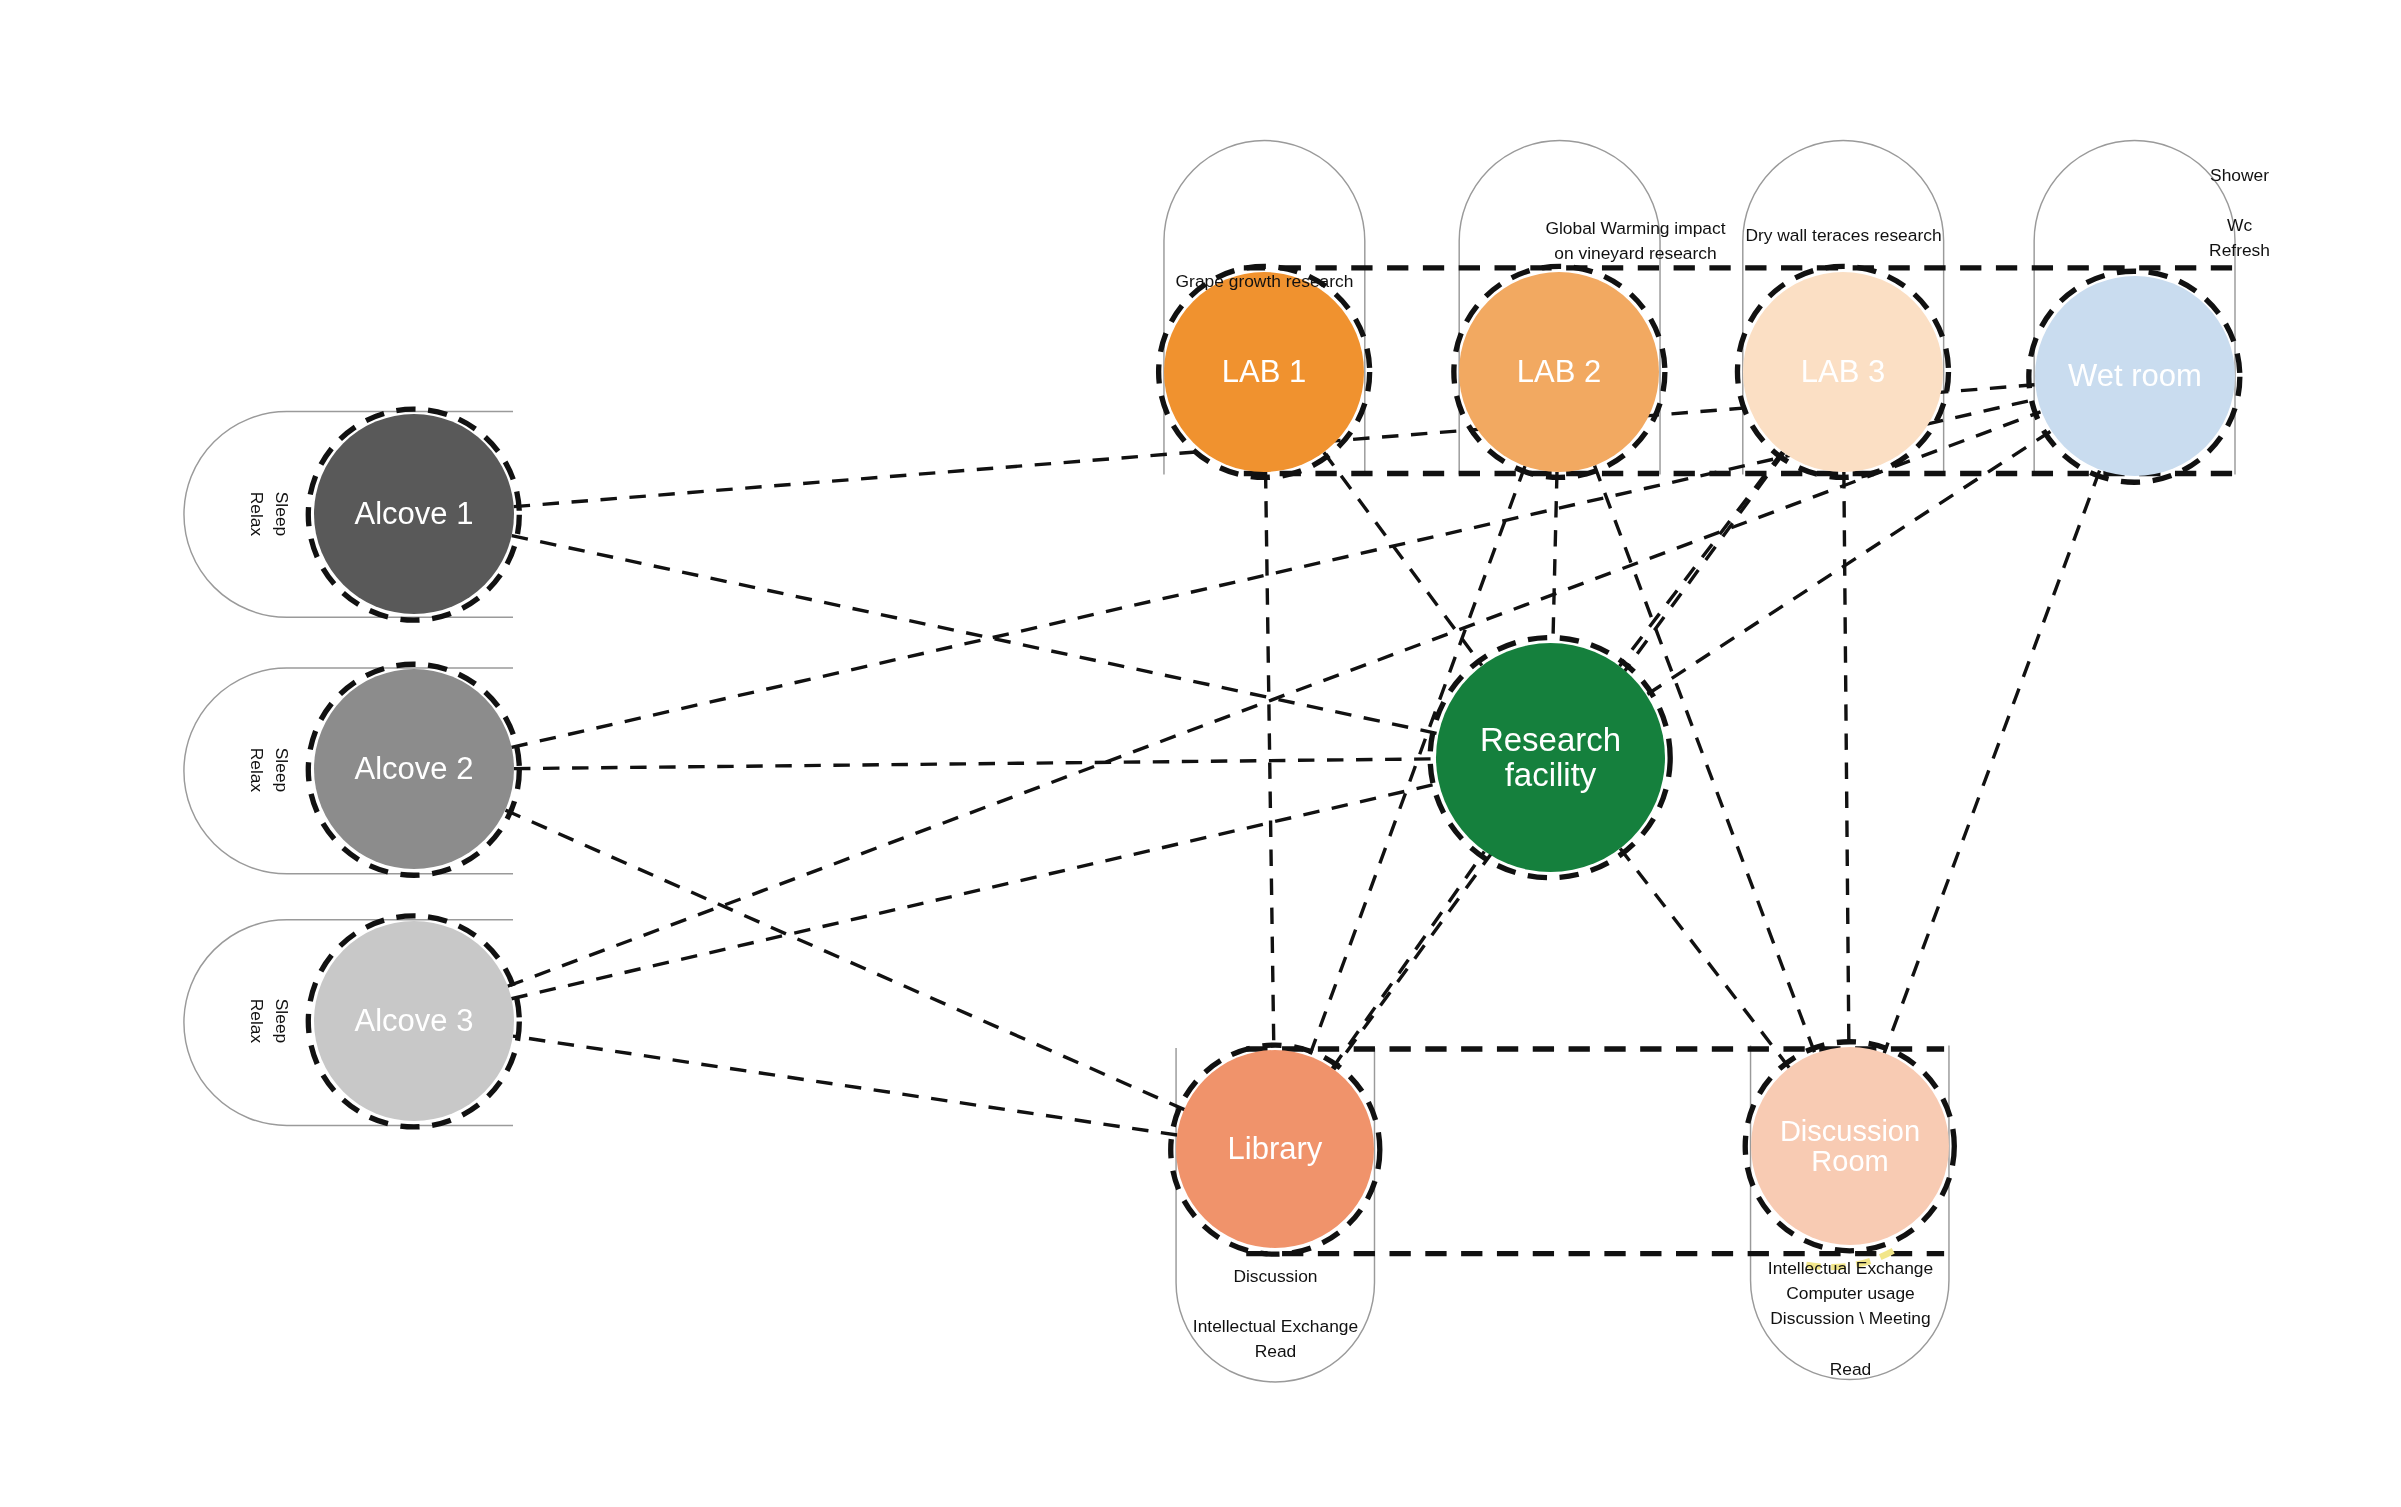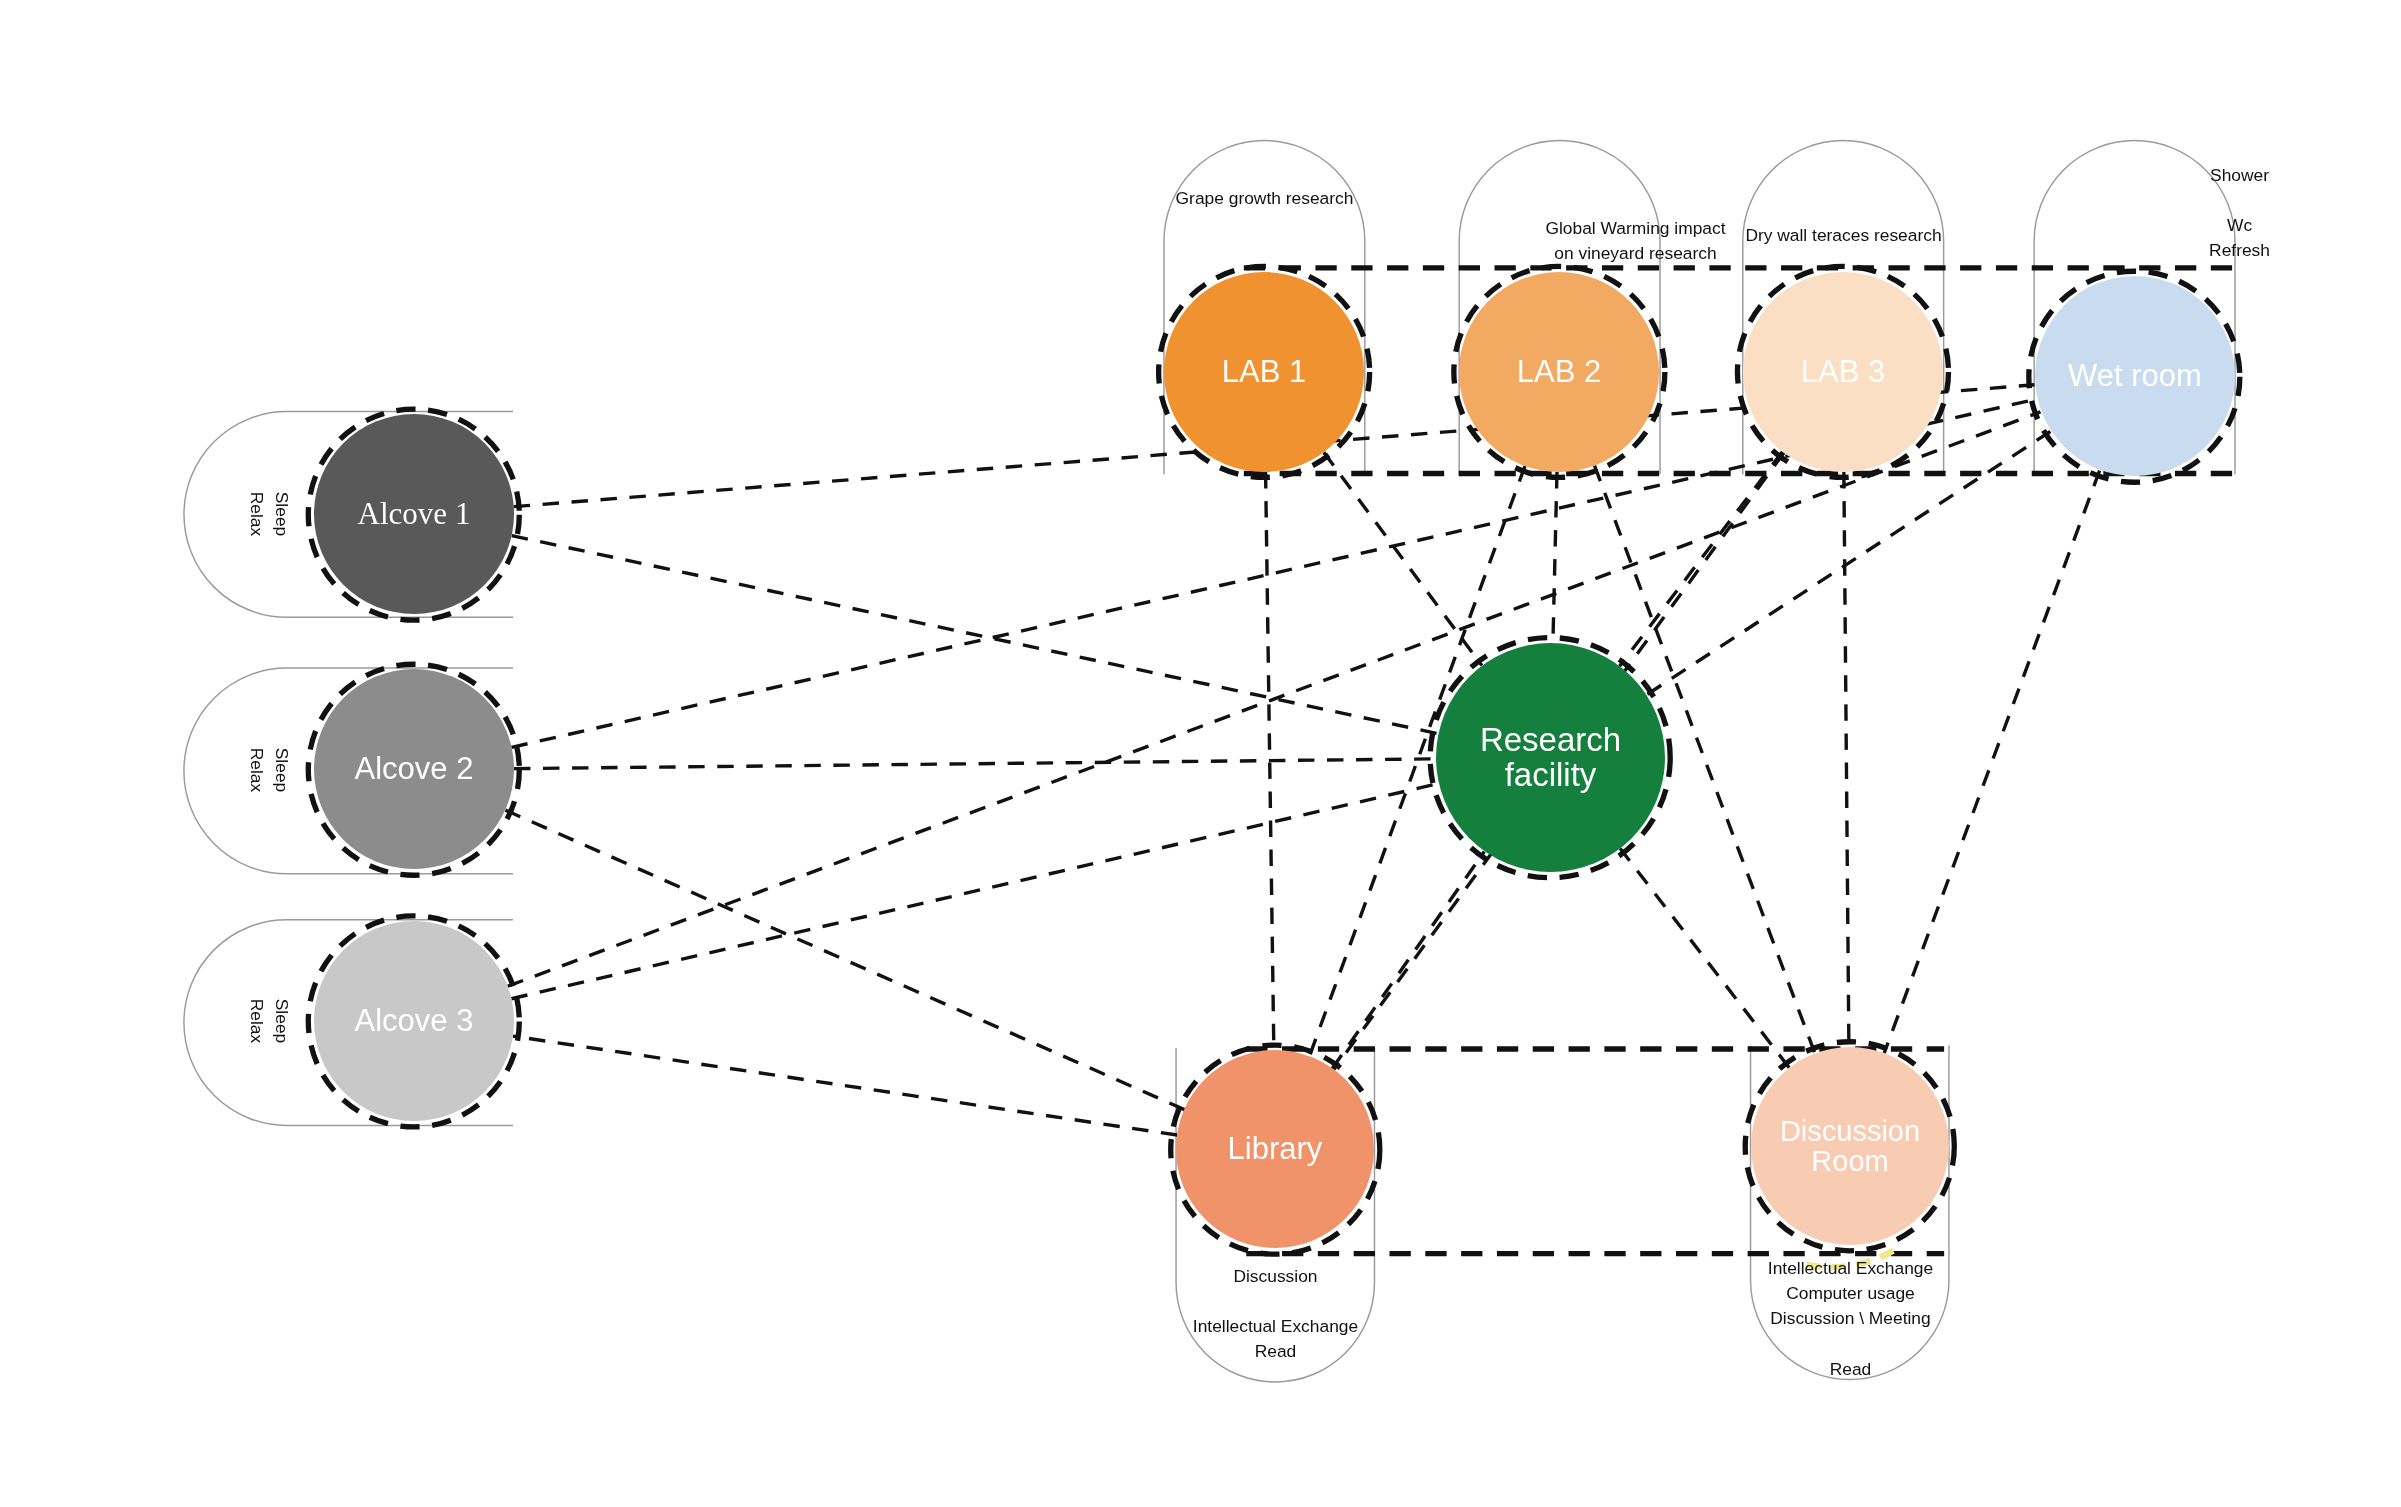--- a/index.html
+++ b/index.html
@@ -54,39 +54,39 @@
       <circle cx="855" cy="2110" r="218" fill="none" stroke="#111111" stroke-width="11" stroke-dasharray="40 26"></circle>
       <circle cx="2612" cy="768" r="218" fill="none" stroke="#111111" stroke-width="11" stroke-dasharray="40 26"></circle>
       <circle cx="3222" cy="768" r="218" fill="none" stroke="#111111" stroke-width="11" stroke-dasharray="40 26"></circle>
       <circle cx="3808" cy="768" r="218" fill="none" stroke="#111111" stroke-width="11" stroke-dasharray="40 26"></circle>
       <circle cx="4410" cy="778" r="218" fill="none" stroke="#111111" stroke-width="11" stroke-dasharray="40 26"></circle>
       <circle cx="3203" cy="1565" r="248" fill="none" stroke="#111111" stroke-width="11" stroke-dasharray="40 26"></circle>
       <circle cx="2635" cy="2375" r="216" fill="none" stroke="#111111" stroke-width="11" stroke-dasharray="40 26"></circle>
       <circle cx="3822" cy="2368" r="216" fill="none" stroke="#111111" stroke-width="11" stroke-dasharray="40 26"></circle>
       <path d="M 3732 2613 Q 3832 2631 3917 2581" fill="none" stroke="#F2E68A" stroke-width="13" stroke-dasharray="30 22"></path>
     </svg>
-<div class="node" style="left: 314px; top: 414px; width: 200px; height: 200px; background: rgb(89, 89, 89); font-size: 31px; font-family: Liberation Serif, serif;">
+<div class="node" style="left: 314px; top: 414px; width: 200px; height: 200px; background: rgb(89, 89, 89); font-size: 31px;">
       <span>Alcove 1</span>
     </div>
     <div class="caplabel vert" style="font-size: 17.4px; width: 271px; left: 133px; top: 456px; height: 116px; display: flex; align-items: center; justify-content: center;"><span>Sleep
 Relax</span></div>
     <div class="node" style="left: 314px; top: 669px; width: 200px; height: 200px; background: rgb(140, 140, 140); font-size: 31px;">
       <span>Alcove 2</span>
     </div>
     <div class="caplabel vert" style="font-size: 17.4px; width: 271px; left: 133px; top: 712px; height: 116px; display: flex; align-items: center; justify-content: center;"><span>Sleep
 Relax</span></div>
     <div class="node" style="left: 314px; top: 921px; width: 200px; height: 200px; background: rgb(200, 200, 200); font-size: 31px;">
       <span>Alcove 3</span>
     </div>
     <div class="caplabel vert" style="font-size: 17.4px; width: 271px; left: 133px; top: 963px; height: 116px; display: flex; align-items: center; justify-content: center;"><span>Sleep
 Relax</span></div>
     <div class="node" style="left: 1164px; top: 272px; width: 200px; height: 200px; background: rgb(240, 146, 47); font-size: 31px;">
       <span>LAB 1</span>
     </div>
-    <div class="caplabel" style="font-size: 17.4px; width: 271px; left: 1129px; top: 186px; height: 116px; display: flex; align-items: flex-start; justify-content: center;"><span>Grape growth research</span></div>
+    <div class="caplabel" style="font-size: 17.4px; width: 271px; left: 1129px; top: 178px; height: 116px; display: flex; align-items: flex-end; justify-content: center;"><span>Grape growth research</span></div>
     <div class="node" style="left: 1459px; top: 272px; width: 200px; height: 200px; background: rgb(242, 169, 97); font-size: 31px;">
       <span>LAB 2</span>
     </div>
     <div class="caplabel" style="font-size: 17.4px; width: 271px; left: 1500px; top: 183px; height: 116px; display: flex; align-items: center; justify-content: center;"><span>Global Warming impact
 on vineyard research</span></div>
     <div class="node" style="left: 1743px; top: 272px; width: 200px; height: 200px; background: rgb(251, 223, 196); font-size: 31px;">
       <span>LAB 3</span>
     </div>
     <div class="caplabel" style="font-size: 17.4px; width: 271px; left: 1708px; top: 178px; height: 116px; display: flex; align-items: center; justify-content: center;"><span>Dry wall teraces research</span></div>
     <div class="node" style="left: 2035px; top: 276px; width: 200px; height: 200px; background: rgb(201, 220, 239); font-size: 31px;">

